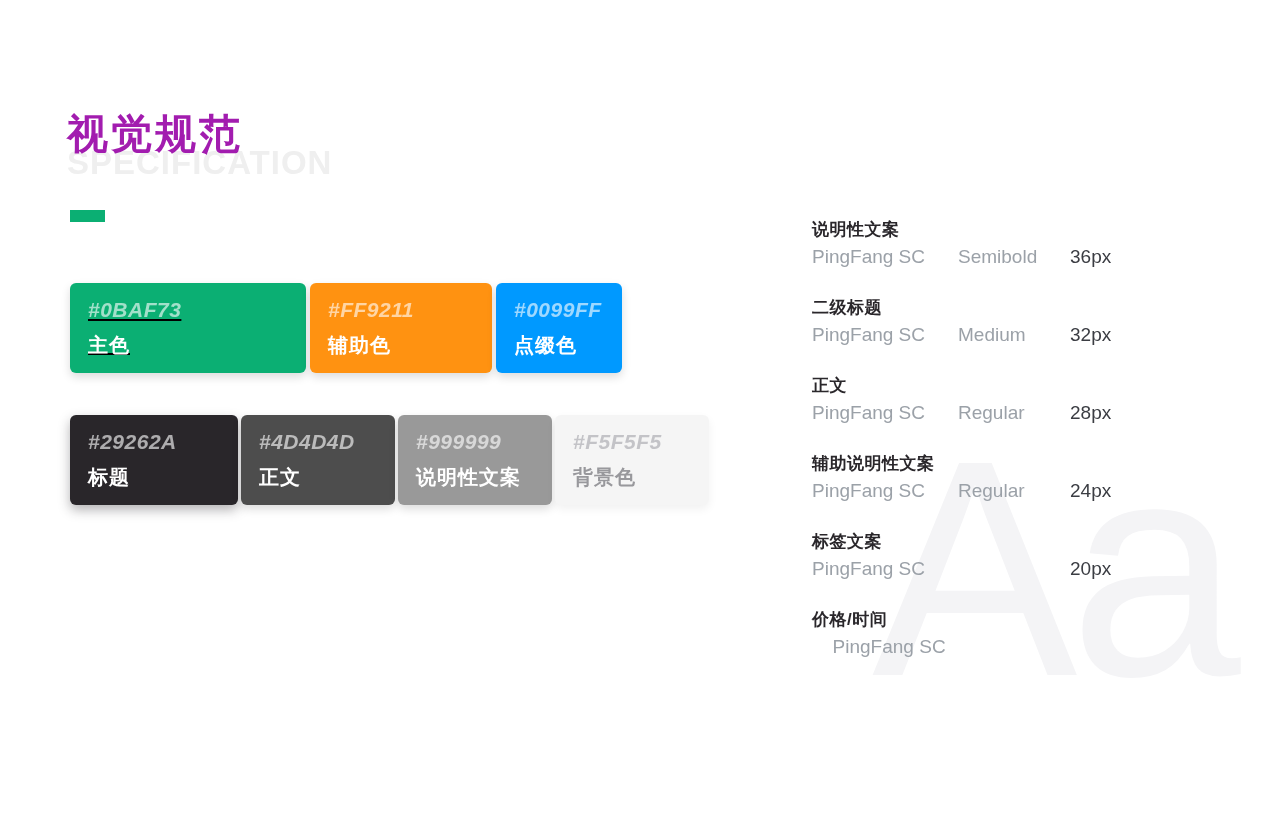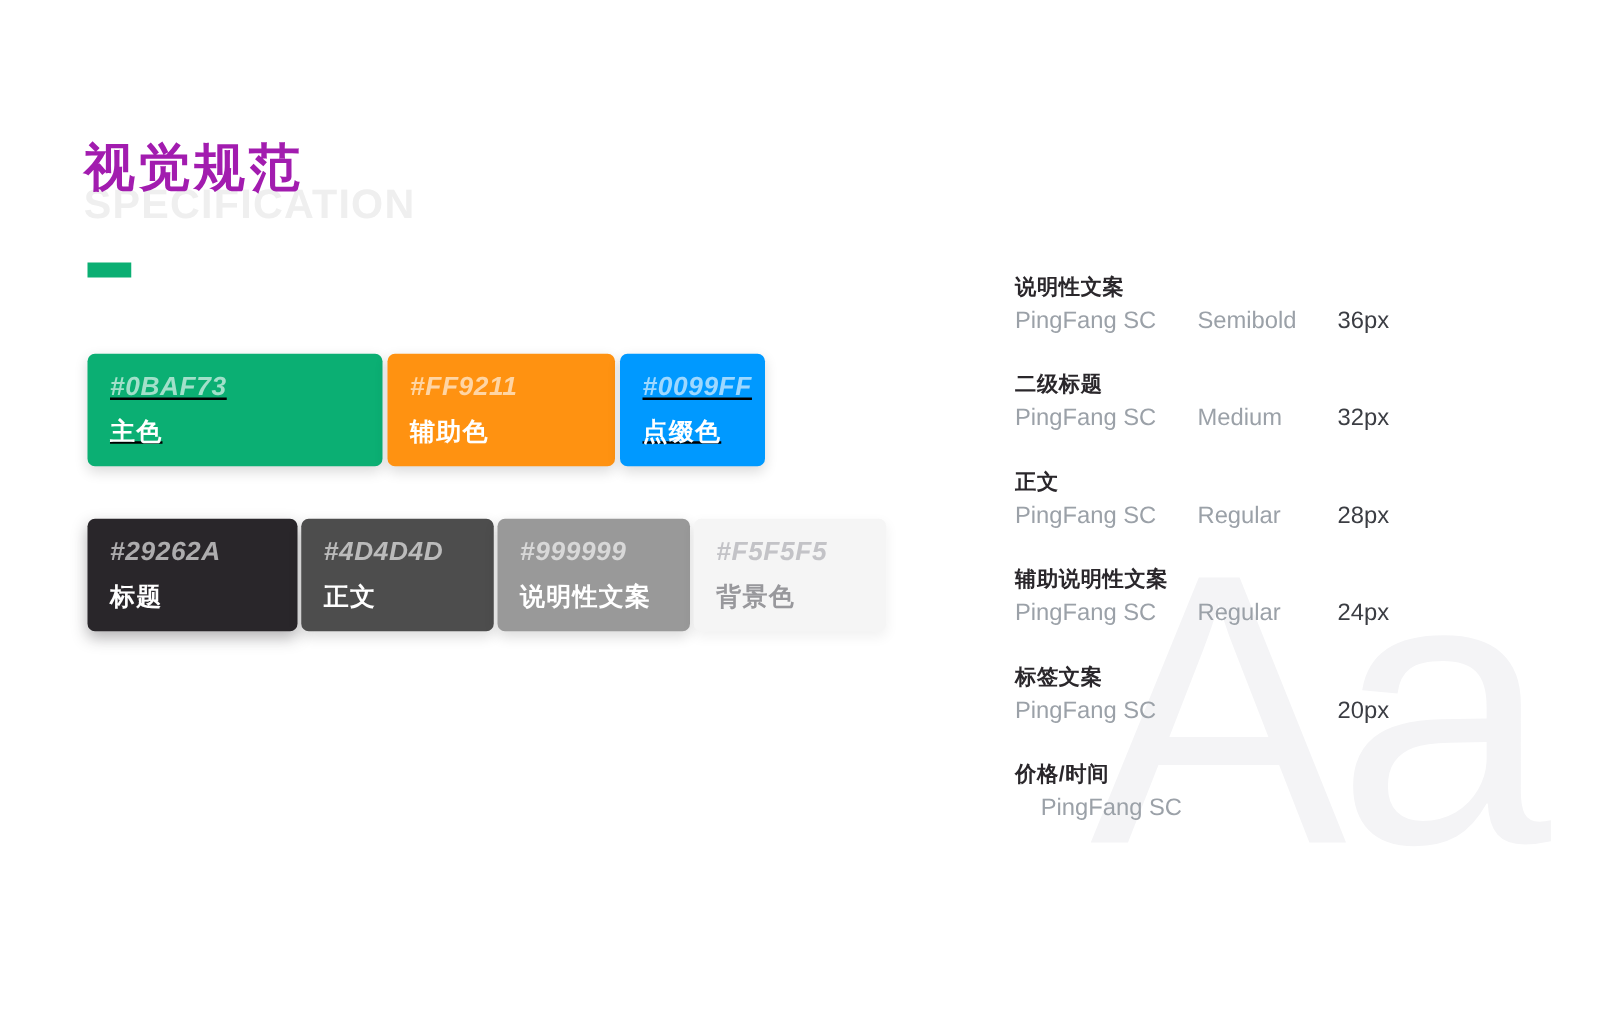--- a/index.html
+++ b/index.html
@@ -43,21 +43,21 @@
   .card .label {
     margin-top:10px; font-weight:700; font-size:20px; color:#ffffff;
     letter-spacing:1px;
   }
   .card.dark { box-shadow:0 5px 12px rgba(41,38,42,0.35); }
   .card.light { box-shadow:0 4px 10px rgba(0,0,0,0.06); }
   .card.light .hex { color:#c3c3c7; }
   .card.light .label { color:#98989c; font-weight:700; }
   .w-green  { width:236px;text-decoration:underline; }
   .w-orange { width:182px; }
-  .w-blue   { width:116px;text-decoration:underline; }
+  .w-blue   { width:126px; }
   .w-dark   { width:168px; }
   .w-mid    { width:154px; }
 
   
   .typo { position:absolute; left:812px; top:220px; z-index:1; }
   .typo-row { margin-bottom:30px; }
   .typo-label {
     font-size:17px; font-weight:700; color:#2a272b; line-height:20px;
     letter-spacing:0.5px;
   }

